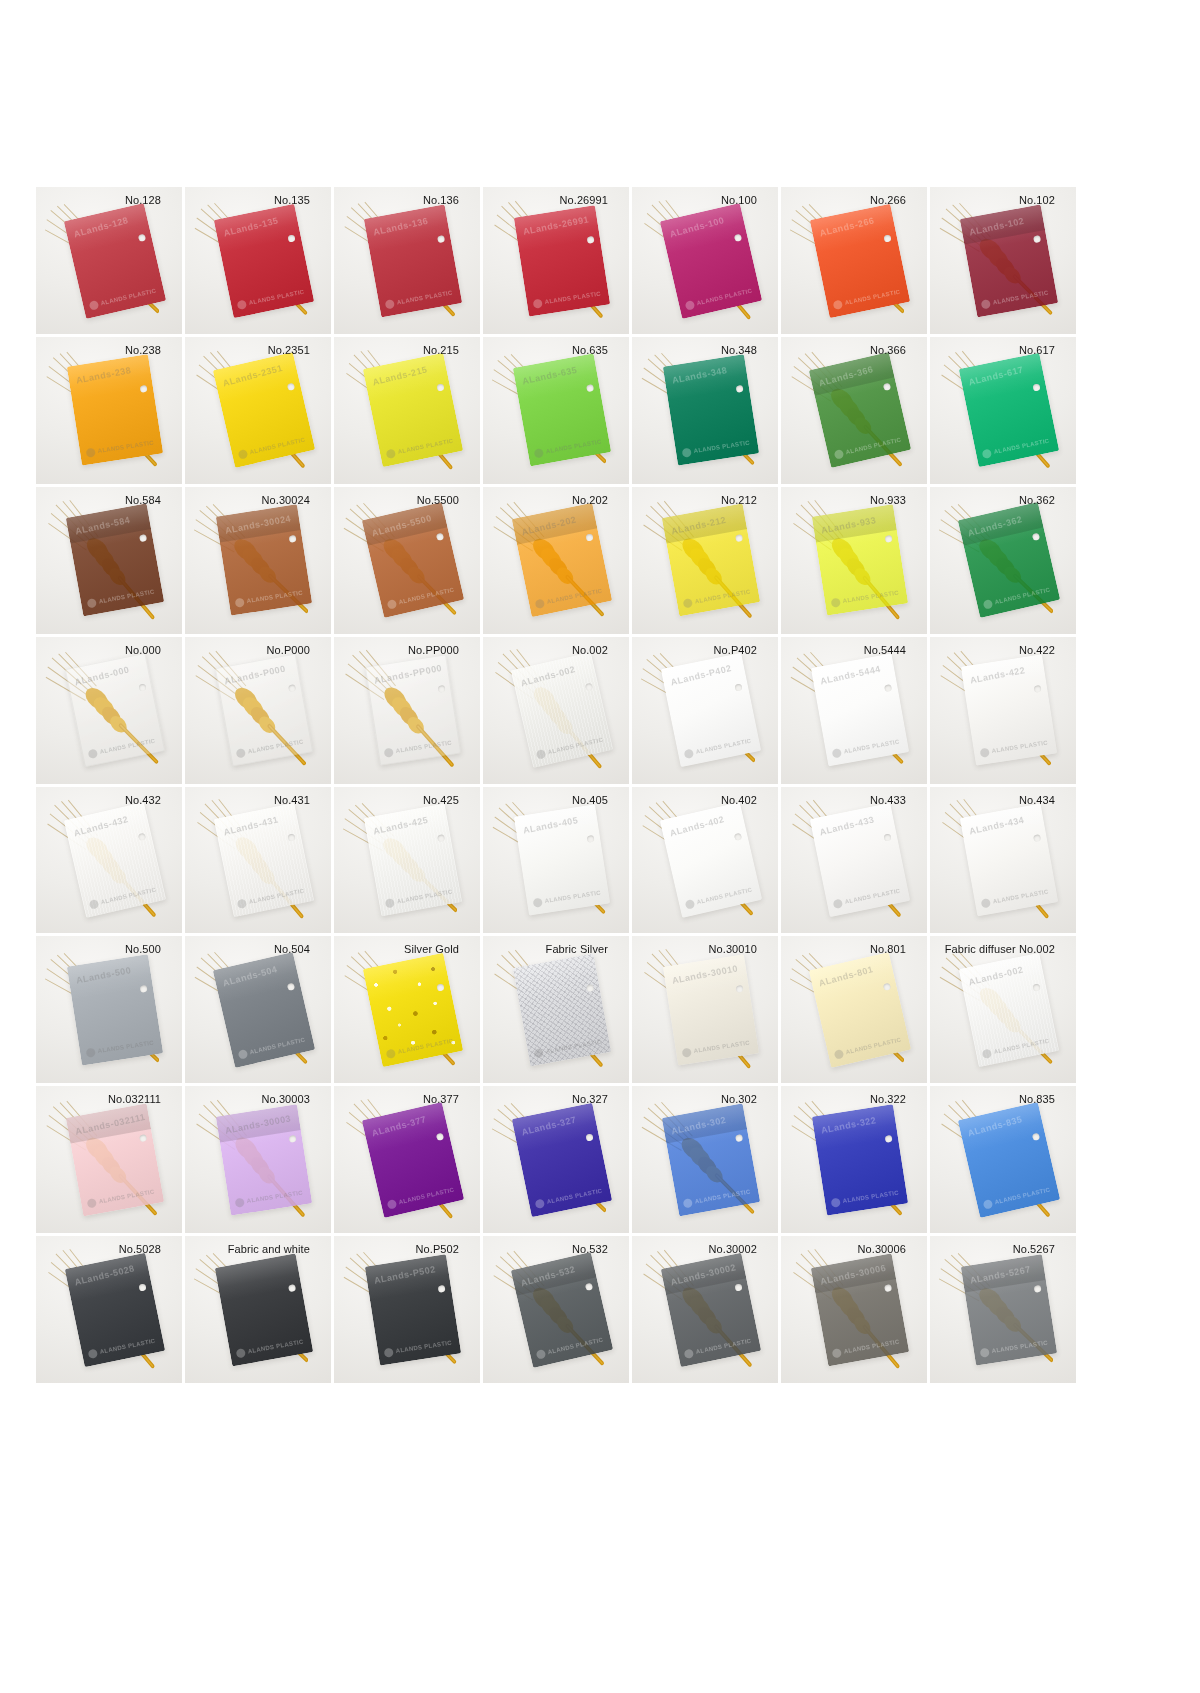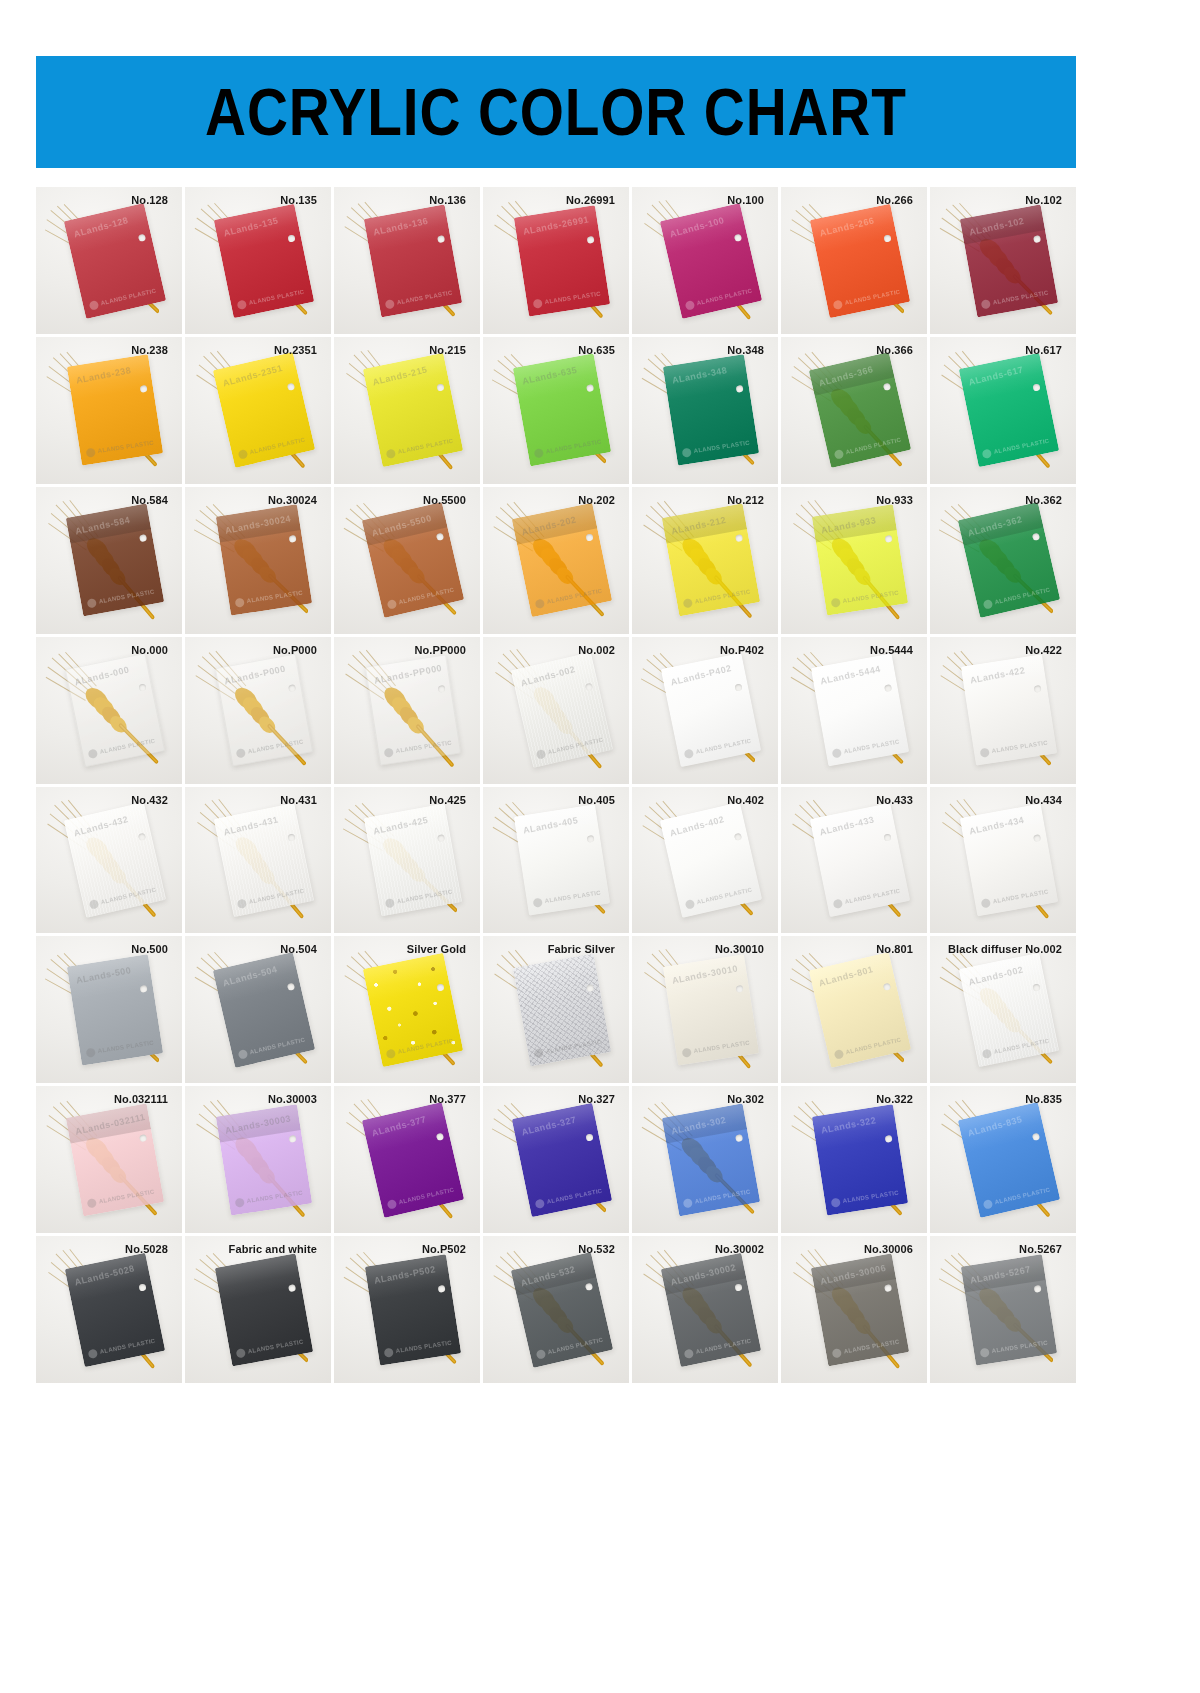--- a/index.html
+++ b/index.html
@@ -203,25 +203,25 @@
   }
   .tex-frost {
     position: absolute; inset: 0;
     background-image:
       repeating-linear-gradient(90deg, rgba(255,255,255,0.30) 0 1px, rgba(255,255,255,0) 1px 3px);
   }
 
   
   .cell-label {
     position: absolute;
-    right: 14px;
+    right: 21px;
     top: 7px;
     font-family: "Liberation Sans", sans-serif;
     font-size: 11px;
-    font-weight: bold;
+    font-weight: normal;
     color: #171717;
     letter-spacing: 0.1px;
     white-space: nowrap;
     z-index: 6;
   }
 
   
   .watermark {
     position: absolute;
     left: 50%;
@@ -235,23 +235,20 @@
     pointer-events: none;
     z-index: 7;
     user-select: none;
   }
 </style>
 </head>
 <body>
 
 <div class="page">
 
-  <div class="header-banner">
-    <div class="header-title">ACRYLIC COLOR CHART</div>
-  </div>
 
   <div class="grid" id="swatch-grid">
       <div class="cell">
         <div class="cell-bg"></div>
         <div class="wheat">
           <svg viewBox="0 0 100 100" preserveAspectRatio="none" aria-hidden="true">
             <g transform="rotate(-4 50 50)">
               <g stroke="#cdbb93" stroke-width="0.8" fill="none" opacity="0.95">
                 <path d="M8 6 L40 34"></path>
                 <path d="M14 3 L43 32"></path>
@@ -1722,21 +1719,21 @@
           <div class="swatch-face" style="background: linear-gradient(165deg, rgb(255, 255, 254) 0%, rgb(244, 244, 242) 45%, rgb(230, 230, 228) 100%); opacity: 0.92;"></div>
           <div class="tex-frost"></div>
           <div class="swatch-sheen"></div>
           <div class="emboss-code" style="color: rgba(110, 110, 110, 0.9);">ALands-002</div>
           <div class="emboss-brand">
             <span class="brand-mark" style="background: rgba(120, 120, 120, 0.75);"></span>
             <span class="brand-text" style="color: rgba(115, 115, 115, 0.85);">ALANDS PLASTIC</span>
           </div>
           <div class="hole"></div>
         </div>
-        <div class="cell-label">Black diffuser No.002</div>
+        <div class="cell-label">Fabric diffuser No.002</div>
       </div>
       <div class="cell">
         <div class="cell-bg"></div>
         <div class="wheat">
           <svg viewBox="0 0 100 100" preserveAspectRatio="none" aria-hidden="true">
             <g transform="rotate(-1 50 50)">
               <g stroke="#cdbb93" stroke-width="0.8" fill="none" opacity="0.95">
                 <path d="M8 6 L40 34"></path>
                 <path d="M14 3 L43 32"></path>
                 <path d="M4 13 L38 37"></path>

